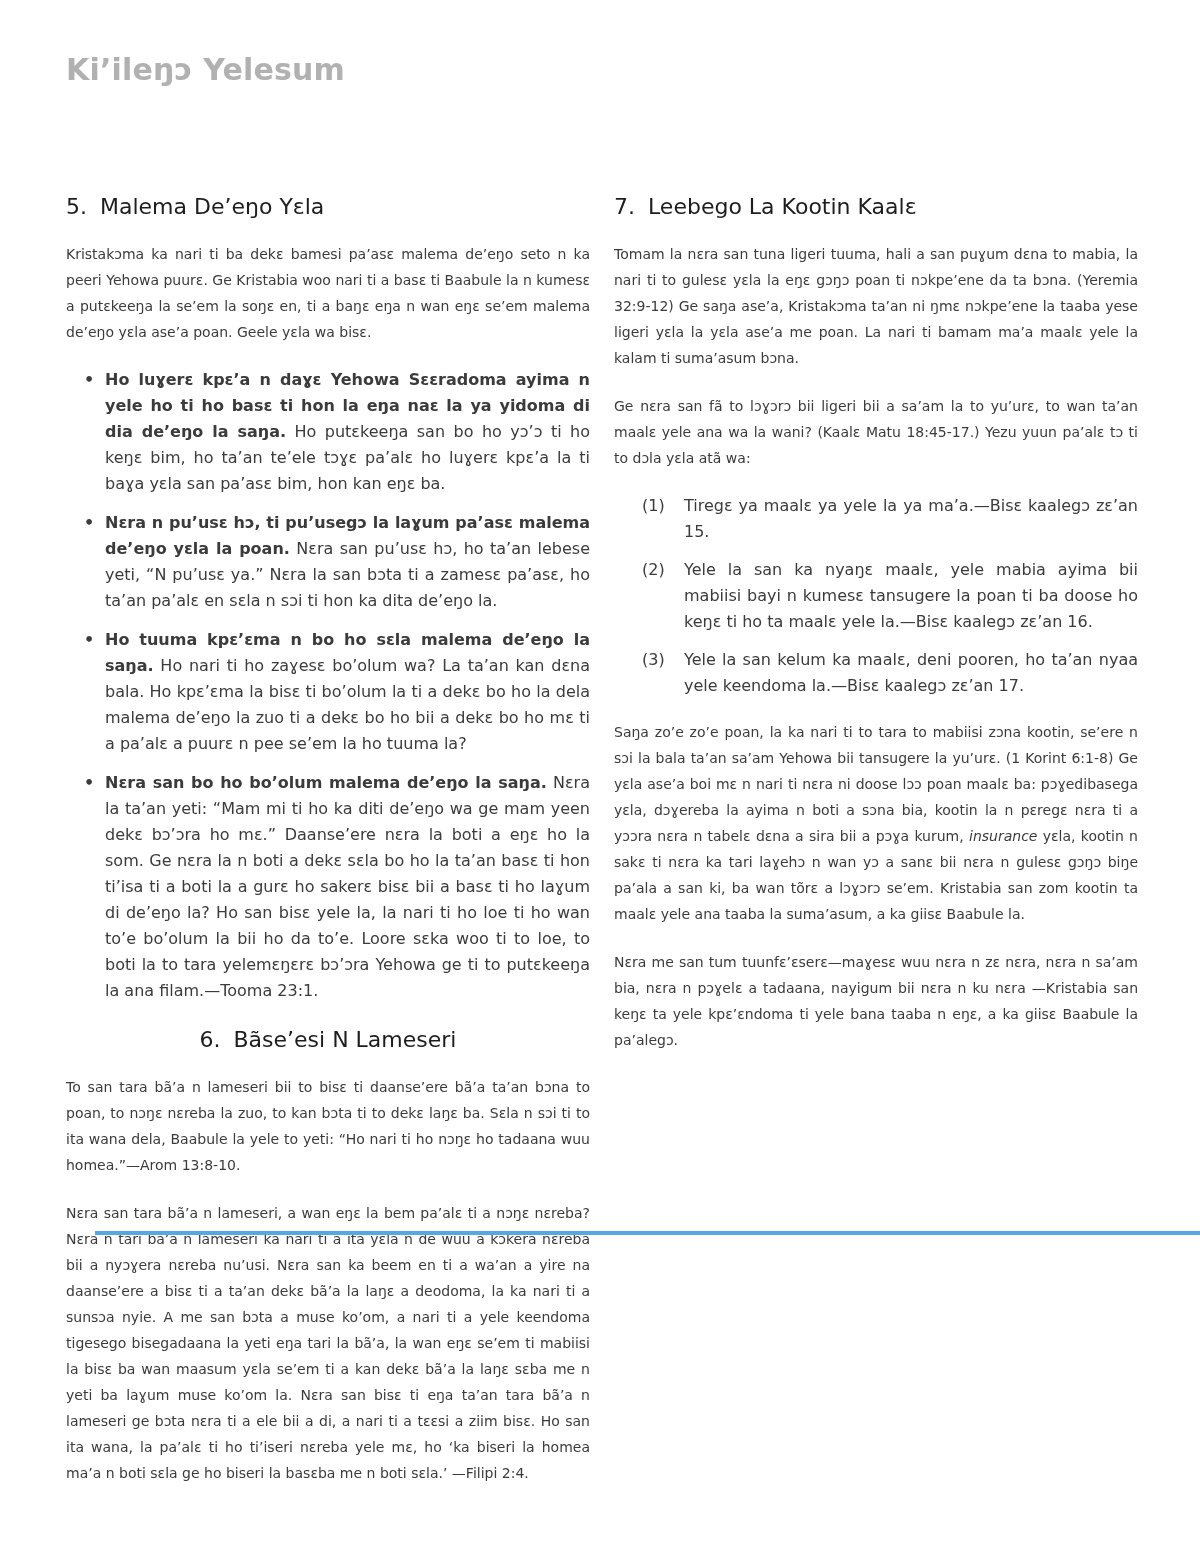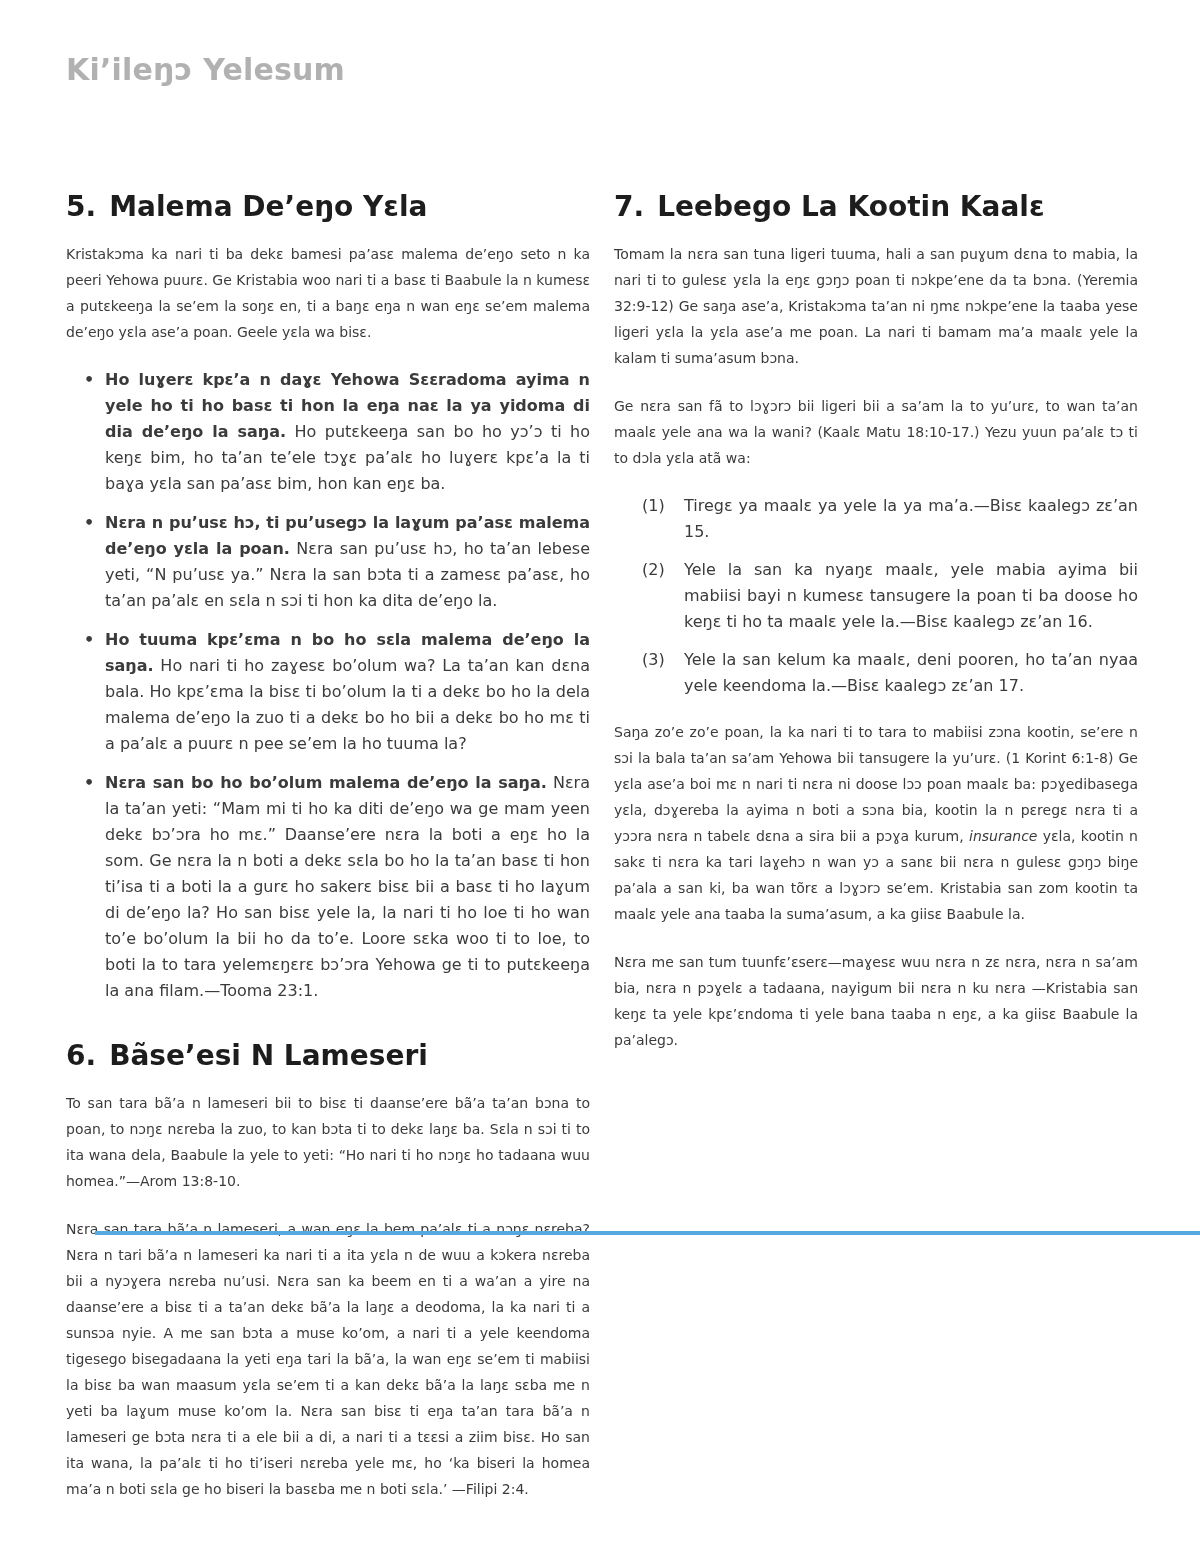--- a/index.html
+++ b/index.html
@@ -25,27 +25,27 @@
     color: var(--title-text, #b1b1b1);
   }
   .columns {
     display: flex;
     gap: 24px;
     margin-top: 106px;
   }
   .col { width: 524px; flex: 0 0 524px; }
   h2.sec-heading {
     margin: 0 0 20px 0;
-    font-size: 28px;
+    font-size: 22px;
     line-height: 28px;
-    font-weight: bold;
+    font-weight: normal;
     color: var(--heading-text, #1d1d1d);
   }
   h2.sec-heading .sec-num { margin-right: 13px; }
-  h2.sec-heading.mt { margin-top: 38px; }
+  h2.sec-heading.mt { margin-top: 22px; text-align: center; }
   p.body-text {
     margin: 0 0 22px 0;
     font-size: 14px;
     line-height: 26px;
     text-align: justify;
     color: var(--body-text, #3b3b3b);
   }
   p.body-text:last-child { margin-bottom: 0; }
   .bold { font-weight: bold; }
   ul.bullets {
@@ -125,21 +125,21 @@
       <p class="body-text">To san tara bã’a n lameseri bii to bisɛ ti daanse’ere bã’a ta’an bɔna to poan, to nɔŋɛ nɛreba la zuo, to kan bɔta ti to dekɛ laŋɛ ba. Sɛla n sɔi ti to ita wana dela, Baabule la yele to yeti: “Ho nari ti ho nɔŋɛ ho tadaana wuu homea.”—Arom 13:8-10.</p>
       <p class="body-text">Nɛra san tara bã’a n lameseri, a wan eŋɛ la bem pa’alɛ ti a nɔŋɛ nɛreba? Nɛra n tari bã’a n lameseri ka nari ti a ita yɛla n de wuu a kɔkera nɛreba bii a nyɔɣera nɛreba nu’usi. Nɛra san ka beem en ti a wa’an a yire na daanse’ere a bisɛ ti a ta’an dekɛ bã’a la laŋɛ a deodoma, la ka nari ti a sunsɔa nyie. A me san bɔta a muse ko’om, a nari ti a yele keendoma tigesego bisegadaana la yeti eŋa tari la bã’a, la wan eŋɛ se’em ti mabiisi la bisɛ ba wan maasum yɛla se’em ti a kan dekɛ bã’a la laŋɛ sɛba me n yeti ba laɣum muse ko’om la. Nɛra san bisɛ ti eŋa ta’an tara bã’a n lameseri ge bɔta nɛra ti a ele bii a di, a nari ti a tɛɛsi a ziim bisɛ. Ho san ita wana, la pa’alɛ ti ho ti’iseri nɛreba yele mɛ, ho ‘ka biseri la homea ma’a n boti sɛla ge ho biseri la basɛba me n boti sɛla.’ —Filipi 2:4.</p>
 
     </div>
 
     <div class="col">
 
       <h2 class="sec-heading"><span class="sec-num">7.</span><span>Leebego La Kootin Kaalɛ</span></h2>
 
       <p class="body-text">Tomam la nɛra san tuna ligeri tuuma, hali a san puɣum dɛna to mabia, la nari ti to gulesɛ yɛla la eŋɛ gɔŋɔ poan ti nɔkpe’ene da ta bɔna. (Yeremia 32:9-12) Ge saŋa ase’a, Kristakɔma ta’an ni ŋmɛ nɔkpe’ene la taaba yese ligeri yɛla la yɛla ase’a me poan. La nari ti bamam ma’a maalɛ yele la kalam ti suma’asum bɔna.</p>
-      <p class="body-text">Ge nɛra san fã to lɔɣɔrɔ bii ligeri bii a sa’am la to yu’urɛ, to wan ta’an maalɛ yele ana wa la wani? (Kaalɛ Matu 18:10-17.) Yezu yuun pa’alɛ tɔ ti to dɔla yɛla atã wa:</p>
+      <p class="body-text">Ge nɛra san fã to lɔɣɔrɔ bii ligeri bii a sa’am la to yu’urɛ, to wan ta’an maalɛ yele ana wa la wani? (Kaalɛ Matu 18:45-17.) Yezu yuun pa’alɛ tɔ ti to dɔla yɛla atã wa:</p>
 
       <ol class="num-list">
         <li><span class="li-num">(1)</span><span>Tiregɛ ya maalɛ ya yele la ya ma’a.—Bisɛ kaalegɔ zɛ’an 15.</span></li>
         <li><span class="li-num">(2)</span><span>Yele la san ka nyaŋɛ maalɛ, yele mabia ayima bii mabiisi bayi n kumesɛ tansugere la poan ti ba doose ho keŋɛ ti ho ta maalɛ yele la.—Bisɛ kaalegɔ zɛ’an 16.</span></li>
         <li><span class="li-num">(3)</span><span>Yele la san kelum ka maalɛ, deni pooren, ho ta’an nyaa yele keendoma la.—Bisɛ kaalegɔ zɛ’an 17.</span></li>
       </ol>
 
       <p class="body-text"><span>Saŋa zo’e zo’e poan, la ka nari ti to tara to mabiisi zɔna kootin, se’ere n sɔi la bala ta’an sa’am Yehowa bii tansugere la yu’urɛ. (1 Korint 6:1-8) Ge yɛla ase’a boi mɛ n nari ti nɛra ni doose lɔɔ poan maalɛ ba: pɔɣedibasega yɛla, dɔɣereba la ayima n boti a sɔna bia, kootin la n pɛregɛ nɛra ti a yɔɔra nɛra n tabelɛ dɛna a sira bii a pɔɣa kurum, </span><em class="ital">insurance</em><span> yɛla, kootin n sakɛ ti nɛra ka tari laɣehɔ n wan yɔ a sanɛ bii nɛra n gulesɛ gɔŋɔ biŋe pa’ala a san ki, ba wan tõrɛ a lɔɣɔrɔ se’em. Kristabia san zom kootin ta maalɛ yele ana taaba la suma’asum, a ka giisɛ Baabule la.</span></p>
 
       <p class="body-text">Nɛra me san tum tuunfɛ’ɛserɛ—maɣesɛ wuu nɛra n zɛ nɛra, nɛra n sa’am bia, nɛra n pɔɣelɛ a tadaana, nayigum bii nɛra n ku nɛra —Kristabia san keŋɛ ta yele kpɛ’ɛndoma ti yele bana taaba n eŋɛ, a ka giisɛ Baabule la pa’alegɔ.</p>

